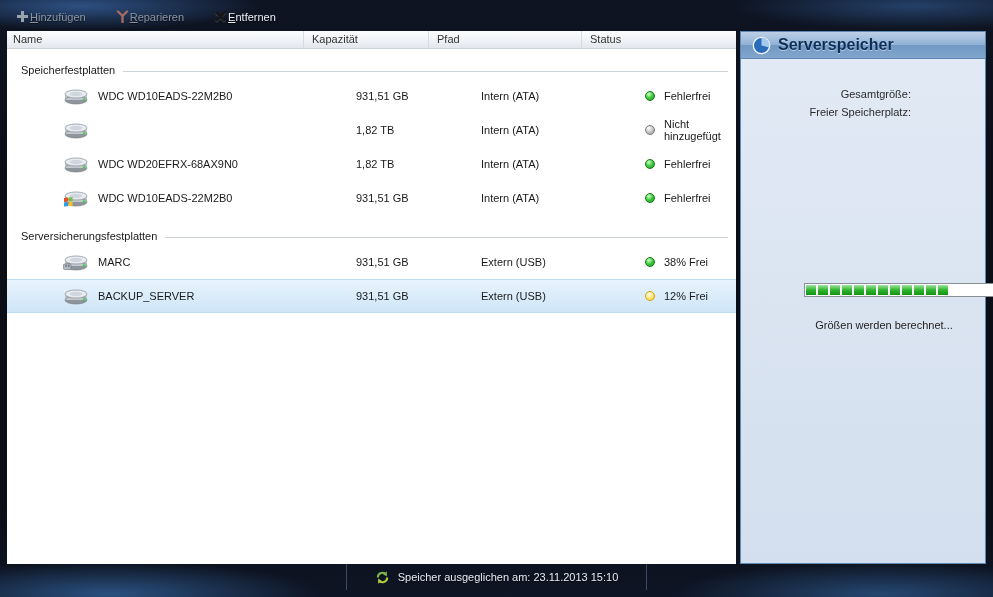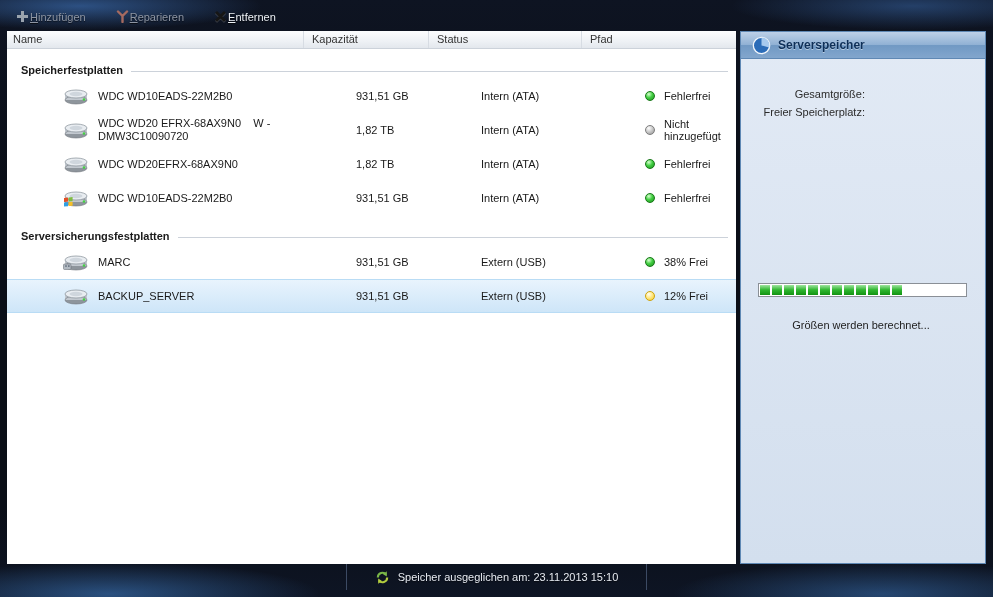--- a/index.html
+++ b/index.html
@@ -29,44 +29,44 @@
 
   .table-panel { width:729px; background:#ffffff; display:flex; flex-direction:column; }
   .thead { display:grid; grid-template-columns:297px 125px 153px 1fr; height:18px;
     background:linear-gradient(#fcfdfe,#eef1f5 60%,#e3e7ed); border-bottom:1px solid #ccd2da; }
   .th { padding:2px 0 0 8px; color:#333; border-right:1px solid #d7dce3; overflow:hidden; }
   .th:first-child { padding-left:6px; }
   .th:last-child { border-right:none; }
 
   .tbody { flex:1; overflow:hidden; }
   .section-row { display:flex; align-items:flex-end; height:30px; padding:0 8px 3px 14px; gap:8px; }
-  .section-title { font-weight:bold; white-space:nowrap; }
+  .section-title { font-weight:normal; white-space:nowrap; }
   .section-line { flex:1; height:1px; background:#ccd2da; margin-bottom:4px; }
 
   .row { display:grid; grid-template-columns:297px 125px 153px 1fr; height:34px; align-items:center;padding-left:44px; }
   .row.selected { background:linear-gradient(#e9f4fd,#cde5f8);
     box-shadow:inset 0 1px 0 #b9dcf5, inset 0 -1px 0 #b9dcf5; }
   .cell { padding-left:8px; }
   .cell.name { display:flex; align-items:center; gap:9px; padding-left:12px; }
   .cell.name .nm { white-space:pre-wrap; line-height:13px; }
   .cell.status { display:flex; align-items:center; gap:9px; padding-left:19px; }
 
   .orb { width:10px; height:10px; border-radius:50%; flex:0 0 auto; }
   .orb.green { background:radial-gradient(circle at 35% 28%, #d8ffd0, #43cf43 45%, #1d8f1d); border:1px solid #187818; }
   .orb.gray  { background:radial-gradient(circle at 35% 28%, #ffffff, #c6c6c6 50%, #929292); border:1px solid #7d7d7d; }
   .orb.yellow{ background:radial-gradient(circle at 35% 28%, #fffef2, #ffe98a 45%, #f2ca25); border:1px solid #cfa30a; }
 
   
   .side-panel { flex:1; border:1px solid #5f88b4; display:flex; flex-direction:column;
     background:linear-gradient(#e2eaf5, #d3dfee); }
   .side-header { height:27px; display:flex; align-items:center; gap:7px; padding-left:11px;
     background:linear-gradient(#bdd0e7, #92b2d5 48%, #7199c4 52%, #82a6cd);
-    border-bottom:1px solid #5f88b4; color:#0e2f58; font-weight:bold; font-size:12px;
+    border-bottom:1px solid #5f88b4; color:#0e2f58; font-weight:bold; font-size:16px;
     text-shadow:0 1px 0 rgba(255,255,255,.45); }
-  .side-body { flex:1; position:relative; }
+  .side-body { flex:1; position:relative;margin-left:46px; }
   .side-labels { position:absolute; top:26px; left:0; width:124px; text-align:right;
     color:#2b2b2b; line-height:18px; }
   .progress { position:absolute; top:224px; left:17px; width:209px; height:14px;
     background:#ffffff; border:1px solid #8a8f96; display:flex; gap:2px; padding:1px; }
   .seg { width:10px; height:100%; background:linear-gradient(#9fe59f,#2eb52e 50%,#129312); flex:0 0 auto; }
   .calc { position:absolute; top:260px; left:0; right:4px; text-align:center; color:#222; }
 
   
   .statusbar { position:absolute; left:7px; right:7px; bottom:7px; height:26px;
     display:flex; justify-content:center; align-items:stretch; }
@@ -106,22 +106,22 @@
       <span><u>E</u>ntfernen</span>
     </div>
   </div>
 
   <div class="main">
 
     <div class="table-panel">
       <div class="thead">
         <div class="th">Name</div>
         <div class="th">Kapazität</div>
+        <div class="th">Pfad</div>
         <div class="th">Status</div>
-        <div class="th">Pfad</div>
       </div>
       <div class="tbody" id="tbody">
           <div class="section-row">
             <span class="section-title">Speicherfestplatten</span>
             <span class="section-line"></span>
           </div>
           <div class="row">
             <div class="cell name">
               <span style="display:flex;">
                 <svg width="26" height="18" viewBox="0 0 26 18">
@@ -147,22 +147,20 @@
               <span style="display:flex;">
                 <svg width="26" height="18" viewBox="0 0 26 18">
                   <ellipse cx="13" cy="13" rx="11" ry="4" fill="#8e959c"></ellipse>
                   <rect x="2" y="7" width="22" height="6" fill="#c2c8cf"></rect>
                   <ellipse cx="13" cy="13" rx="11" ry="4" fill="none" stroke="#6e747b" stroke-width="0.6"></ellipse>
                   <ellipse cx="13" cy="7" rx="11" ry="4" fill="#e9edf1" stroke="#9099a1" stroke-width="0.8"></ellipse>
                   <ellipse cx="13" cy="7" rx="6.5" ry="2.2" fill="#cfd6dd"></ellipse>
                   <circle cx="21" cy="12.5" r="1.3" fill="#44d044"></circle>
                 </svg>
               </span>
-              <span class="nm">WDC WD20 EFRX-68AX9N0    W -
-DMW3C10090720</span>
             </div>
             <div class="cell">1,82 TB</div>
             <div class="cell">Intern (ATA)</div>
             <div class="cell status">
               <span class="orb gray"></span>
               <span>Nicht hinzugefügt</span>
             </div>
           </div>
           <div class="row">
             <div class="cell name">

